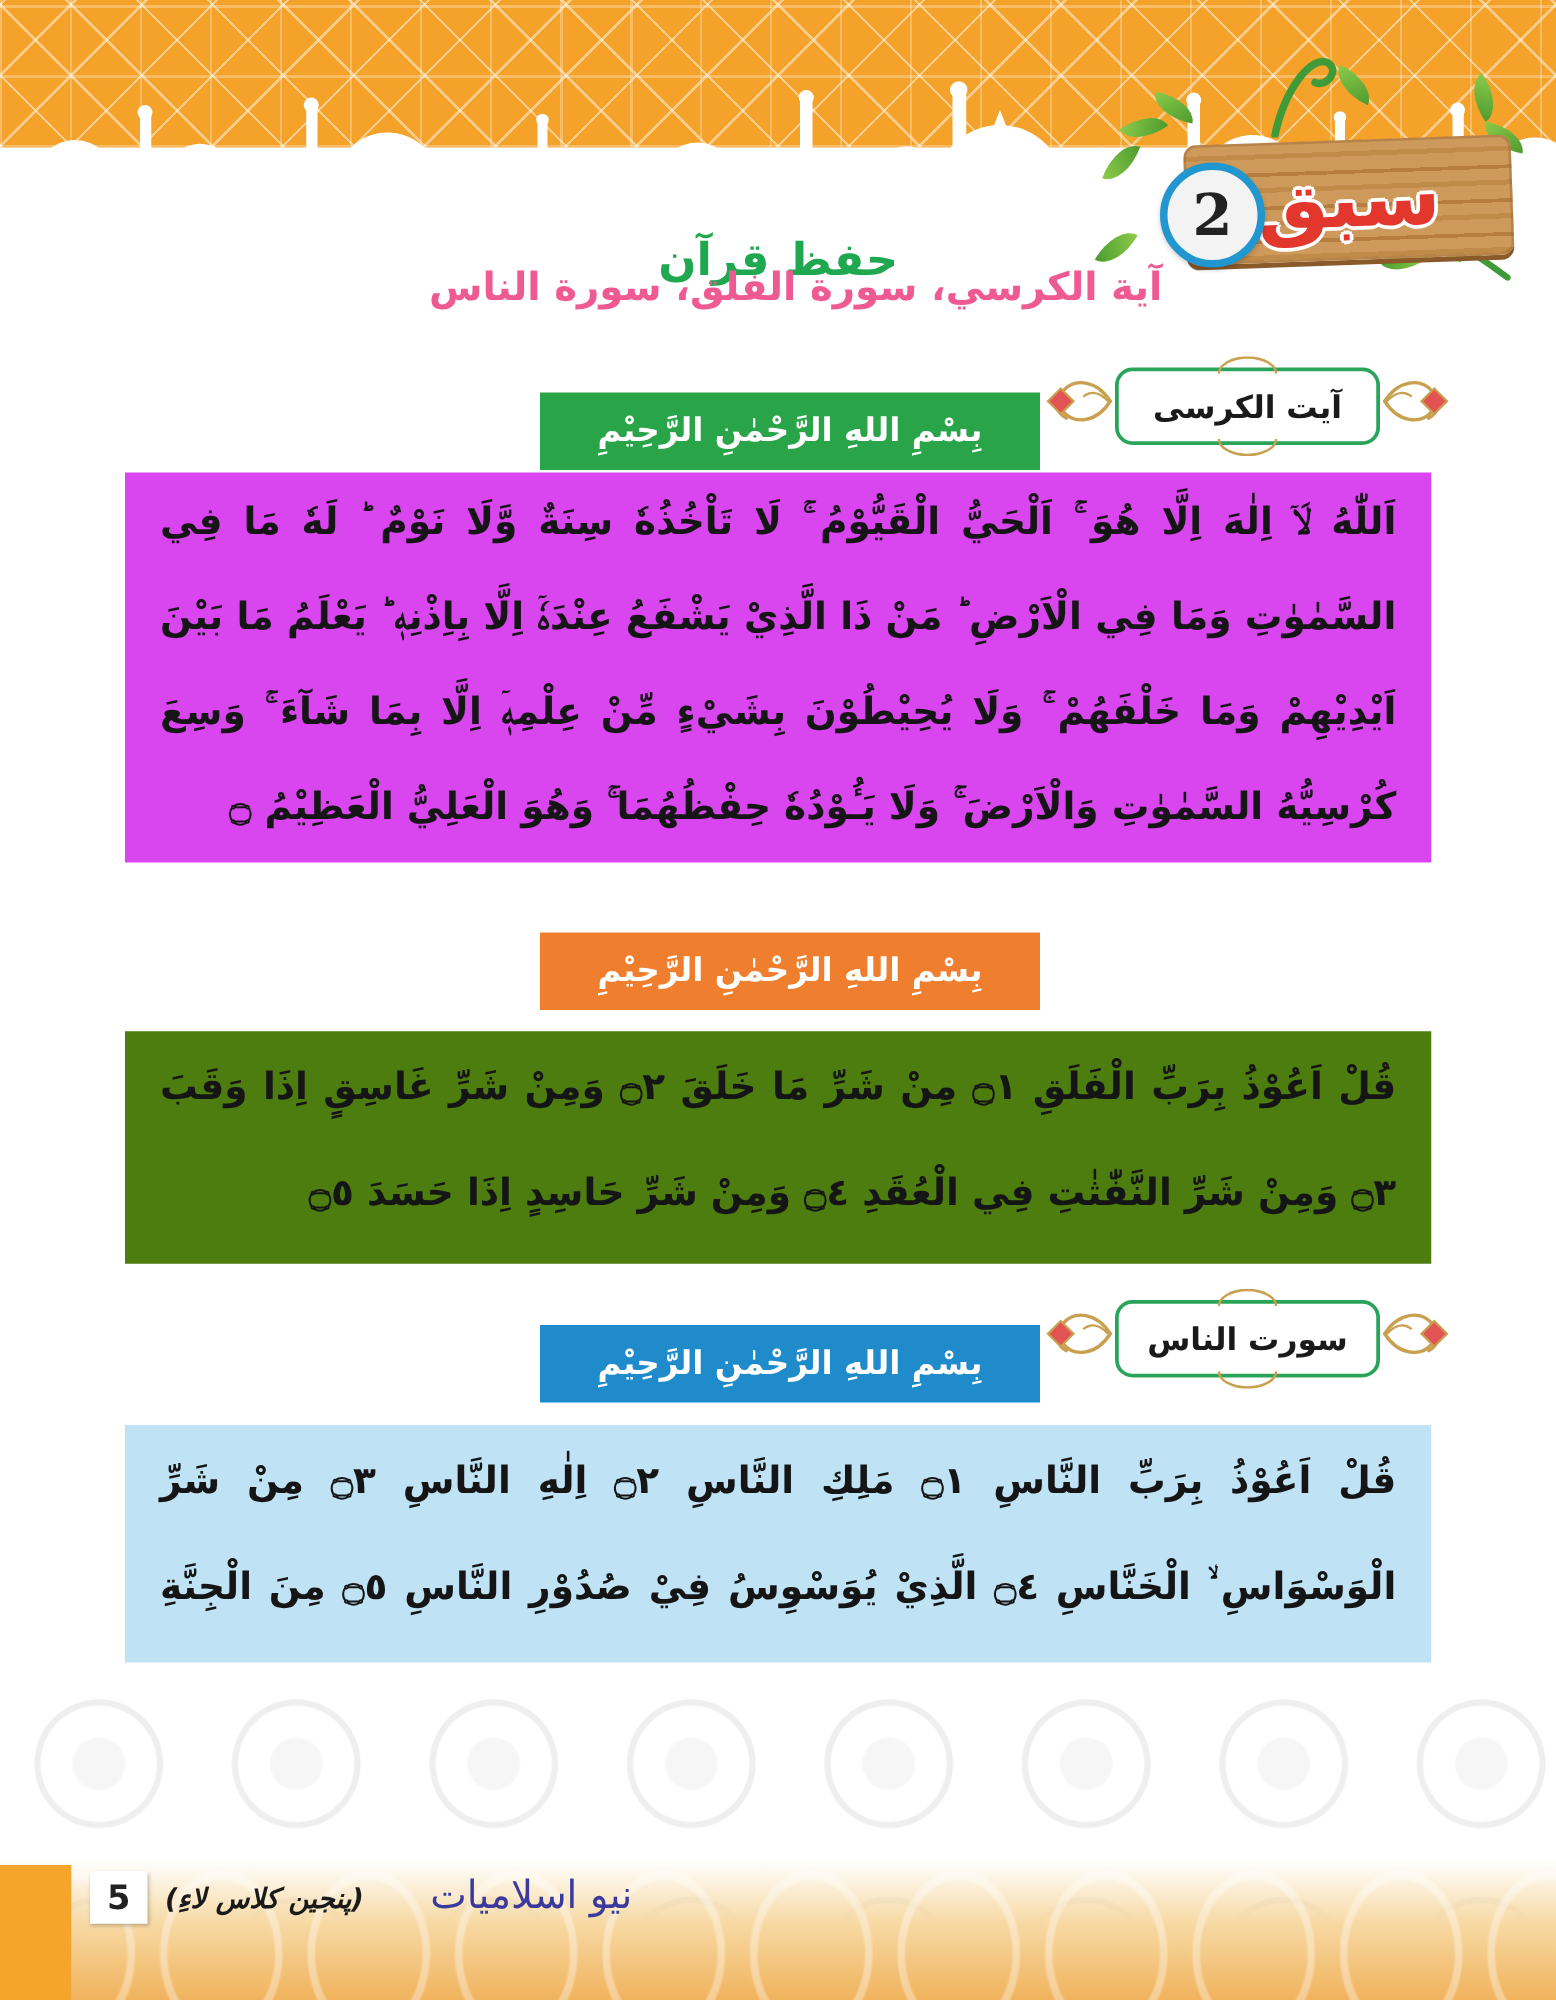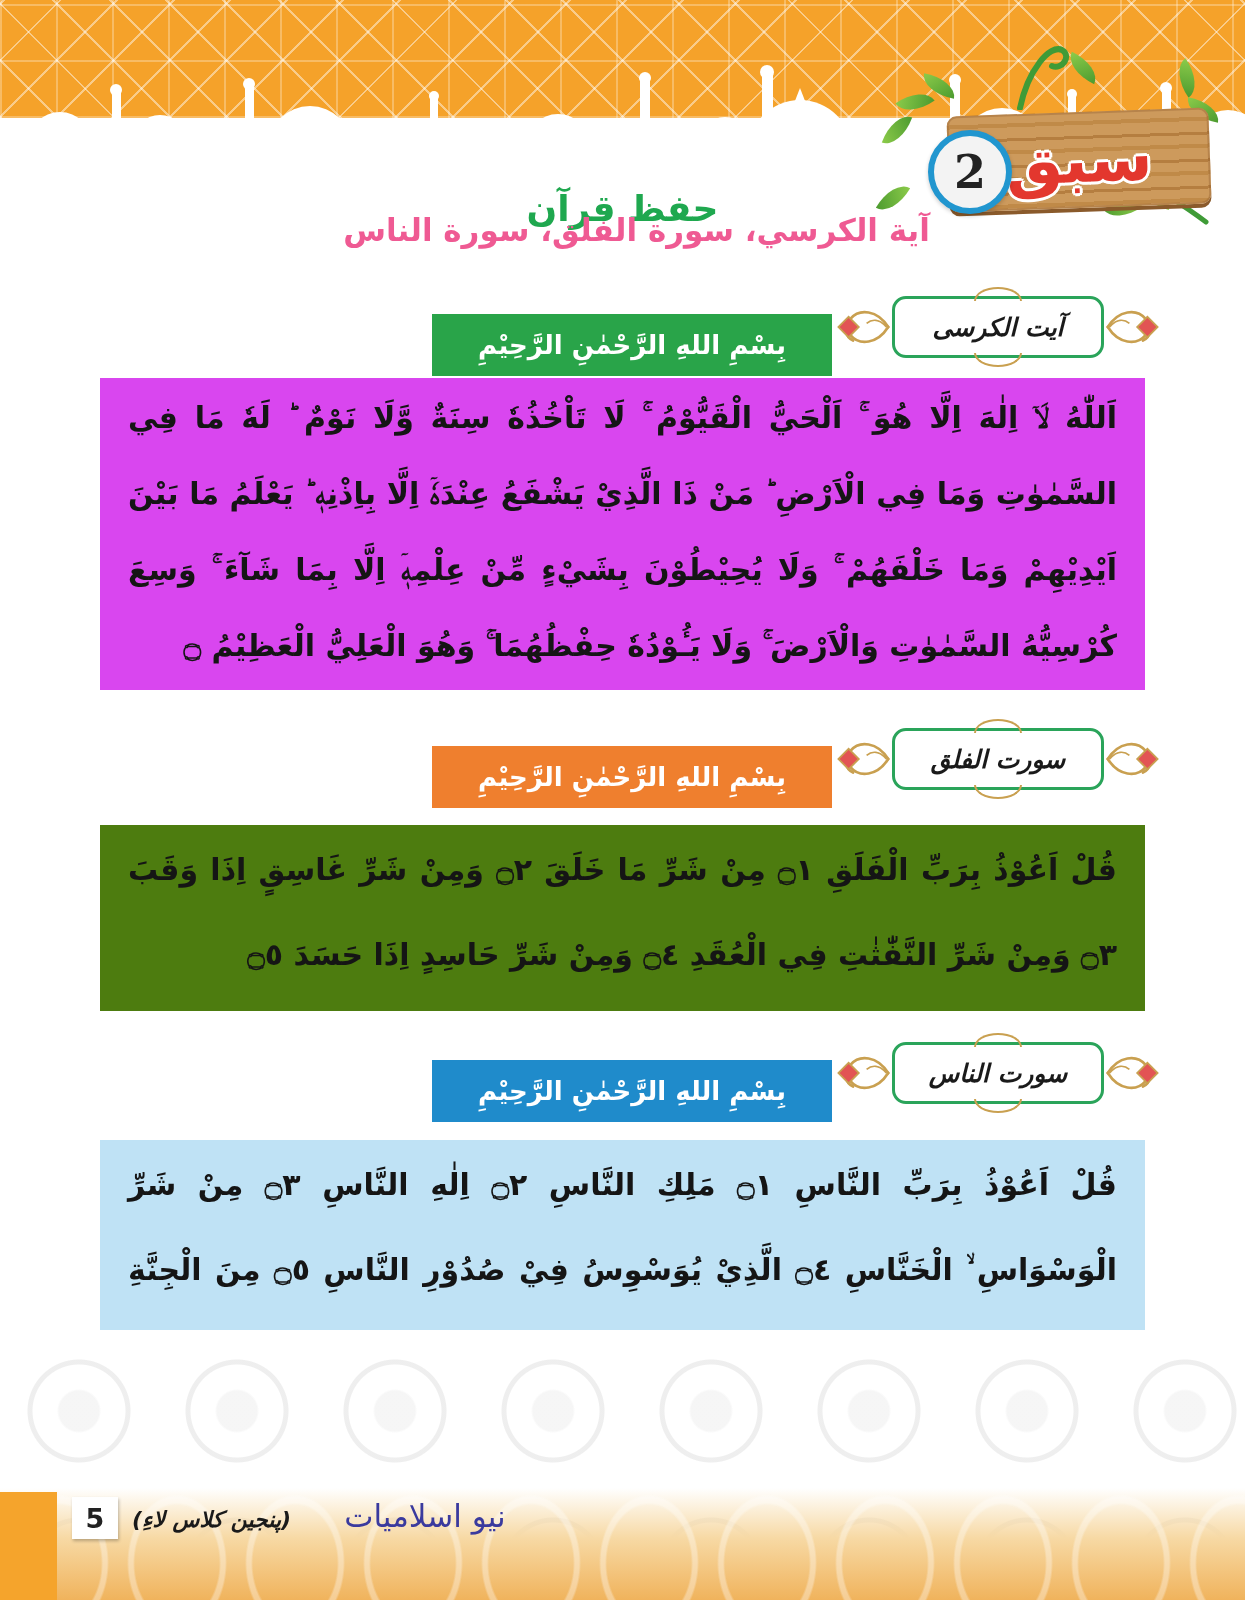--- a/index.html
+++ b/index.html
@@ -64,21 +64,21 @@
     position:absolute; left:432px; width:400px; height:62px;
     display:flex; align-items:center; justify-content:center;
     color:#ffffff; font-size:26px; font-weight:bold; white-space:nowrap; direction:rtl;margin-top:18px;
   }
   .bar-green{background:#29A449;}
   .bar-orange{background:#EF7F2E;}
   .bar-blue{background:#1F8BCB;}
 
   .label-unit{
     position:absolute; left:836px; width:324px; height:66px;
-    display:flex; align-items:center;font-style:italic;
+    display:flex; 
   }
   .fl{width:54px; height:54px; flex:none;}
   .fl.mirror{transform:scaleX(-1);}
   .label-frame{
     position:relative; flex:1; height:56px; margin:0 2px;
     background:#ffffff; border:3px solid #2AA45A; border-radius:14px;
     display:flex; align-items:center; justify-content:center;
     font-size:25px; font-weight:bold; color:#1a1a1a; direction:rtl; white-space:nowrap;
   }
   .label-frame::before,.label-frame::after{
@@ -219,31 +219,20 @@
     </div>
     <svg class="fl" viewBox="0 0 60 54">
         <use href="#flourish"></use>
       </svg>
   </div>
   <div class="quran-box box-kursi">اَللّٰهُ لَاۤ اِلٰهَ اِلَّا هُوَ ۚ اَلْحَيُّ الْقَيُّوْمُ ۚ لَا تَاْخُذُهٗ سِنَةٌ وَّلَا نَوْمٌ ؕ لَهٗ مَا فِي السَّمٰوٰتِ وَمَا فِي الْاَرْضِ ؕ مَنْ ذَا الَّذِيْ يَشْفَعُ عِنْدَهٗۤ اِلَّا بِاِذْنِهٖ ؕ يَعْلَمُ مَا بَيْنَ اَيْدِيْهِمْ وَمَا خَلْفَهُمْ ۚ وَلَا يُحِيْطُوْنَ بِشَيْءٍ مِّنْ عِلْمِهٖۤ اِلَّا بِمَا شَآءَ ۚ وَسِعَ كُرْسِيُّهُ السَّمٰوٰتِ وَالْاَرْضَ ۚ وَلَا يَـُٔوْدُهٗ حِفْظُهُمَا ۚ وَهُوَ الْعَلِيُّ الْعَظِيْمُ ۝</div>
 
   <div class="bismillah-bar bar-orange" style="top:728px">
     <span>بِسْمِ اللهِ الرَّحْمٰنِ الرَّحِيْمِ</span>
   </div>
-  <div class="label-unit" style="top:726px">
-    <svg class="fl mirror" viewBox="0 0 60 54">
-        <use href="#flourish"></use>
-      </svg>
-    <div class="label-frame">
-      <span>سورت الفلق</span>
-    </div>
-    <svg class="fl" viewBox="0 0 60 54">
-        <use href="#flourish"></use>
-      </svg>
-  </div>
   <div class="quran-box box-falaq">قُلْ اَعُوْذُ بِرَبِّ الْفَلَقِ ۝١ مِنْ شَرِّ مَا خَلَقَ ۝٢ وَمِنْ شَرِّ غَاسِقٍ اِذَا وَقَبَ ۝٣ وَمِنْ شَرِّ النَّفّٰثٰتِ فِي الْعُقَدِ ۝٤ وَمِنْ شَرِّ حَاسِدٍ اِذَا حَسَدَ ۝٥</div>
 
   <div class="bismillah-bar bar-blue" style="top:1042px">
     <span>بِسْمِ اللهِ الرَّحْمٰنِ الرَّحِيْمِ</span>
   </div>
   <div class="label-unit" style="top:1040px">
     <svg class="fl mirror" viewBox="0 0 60 54">
         <use href="#flourish"></use>
       </svg>
     <div class="label-frame">

